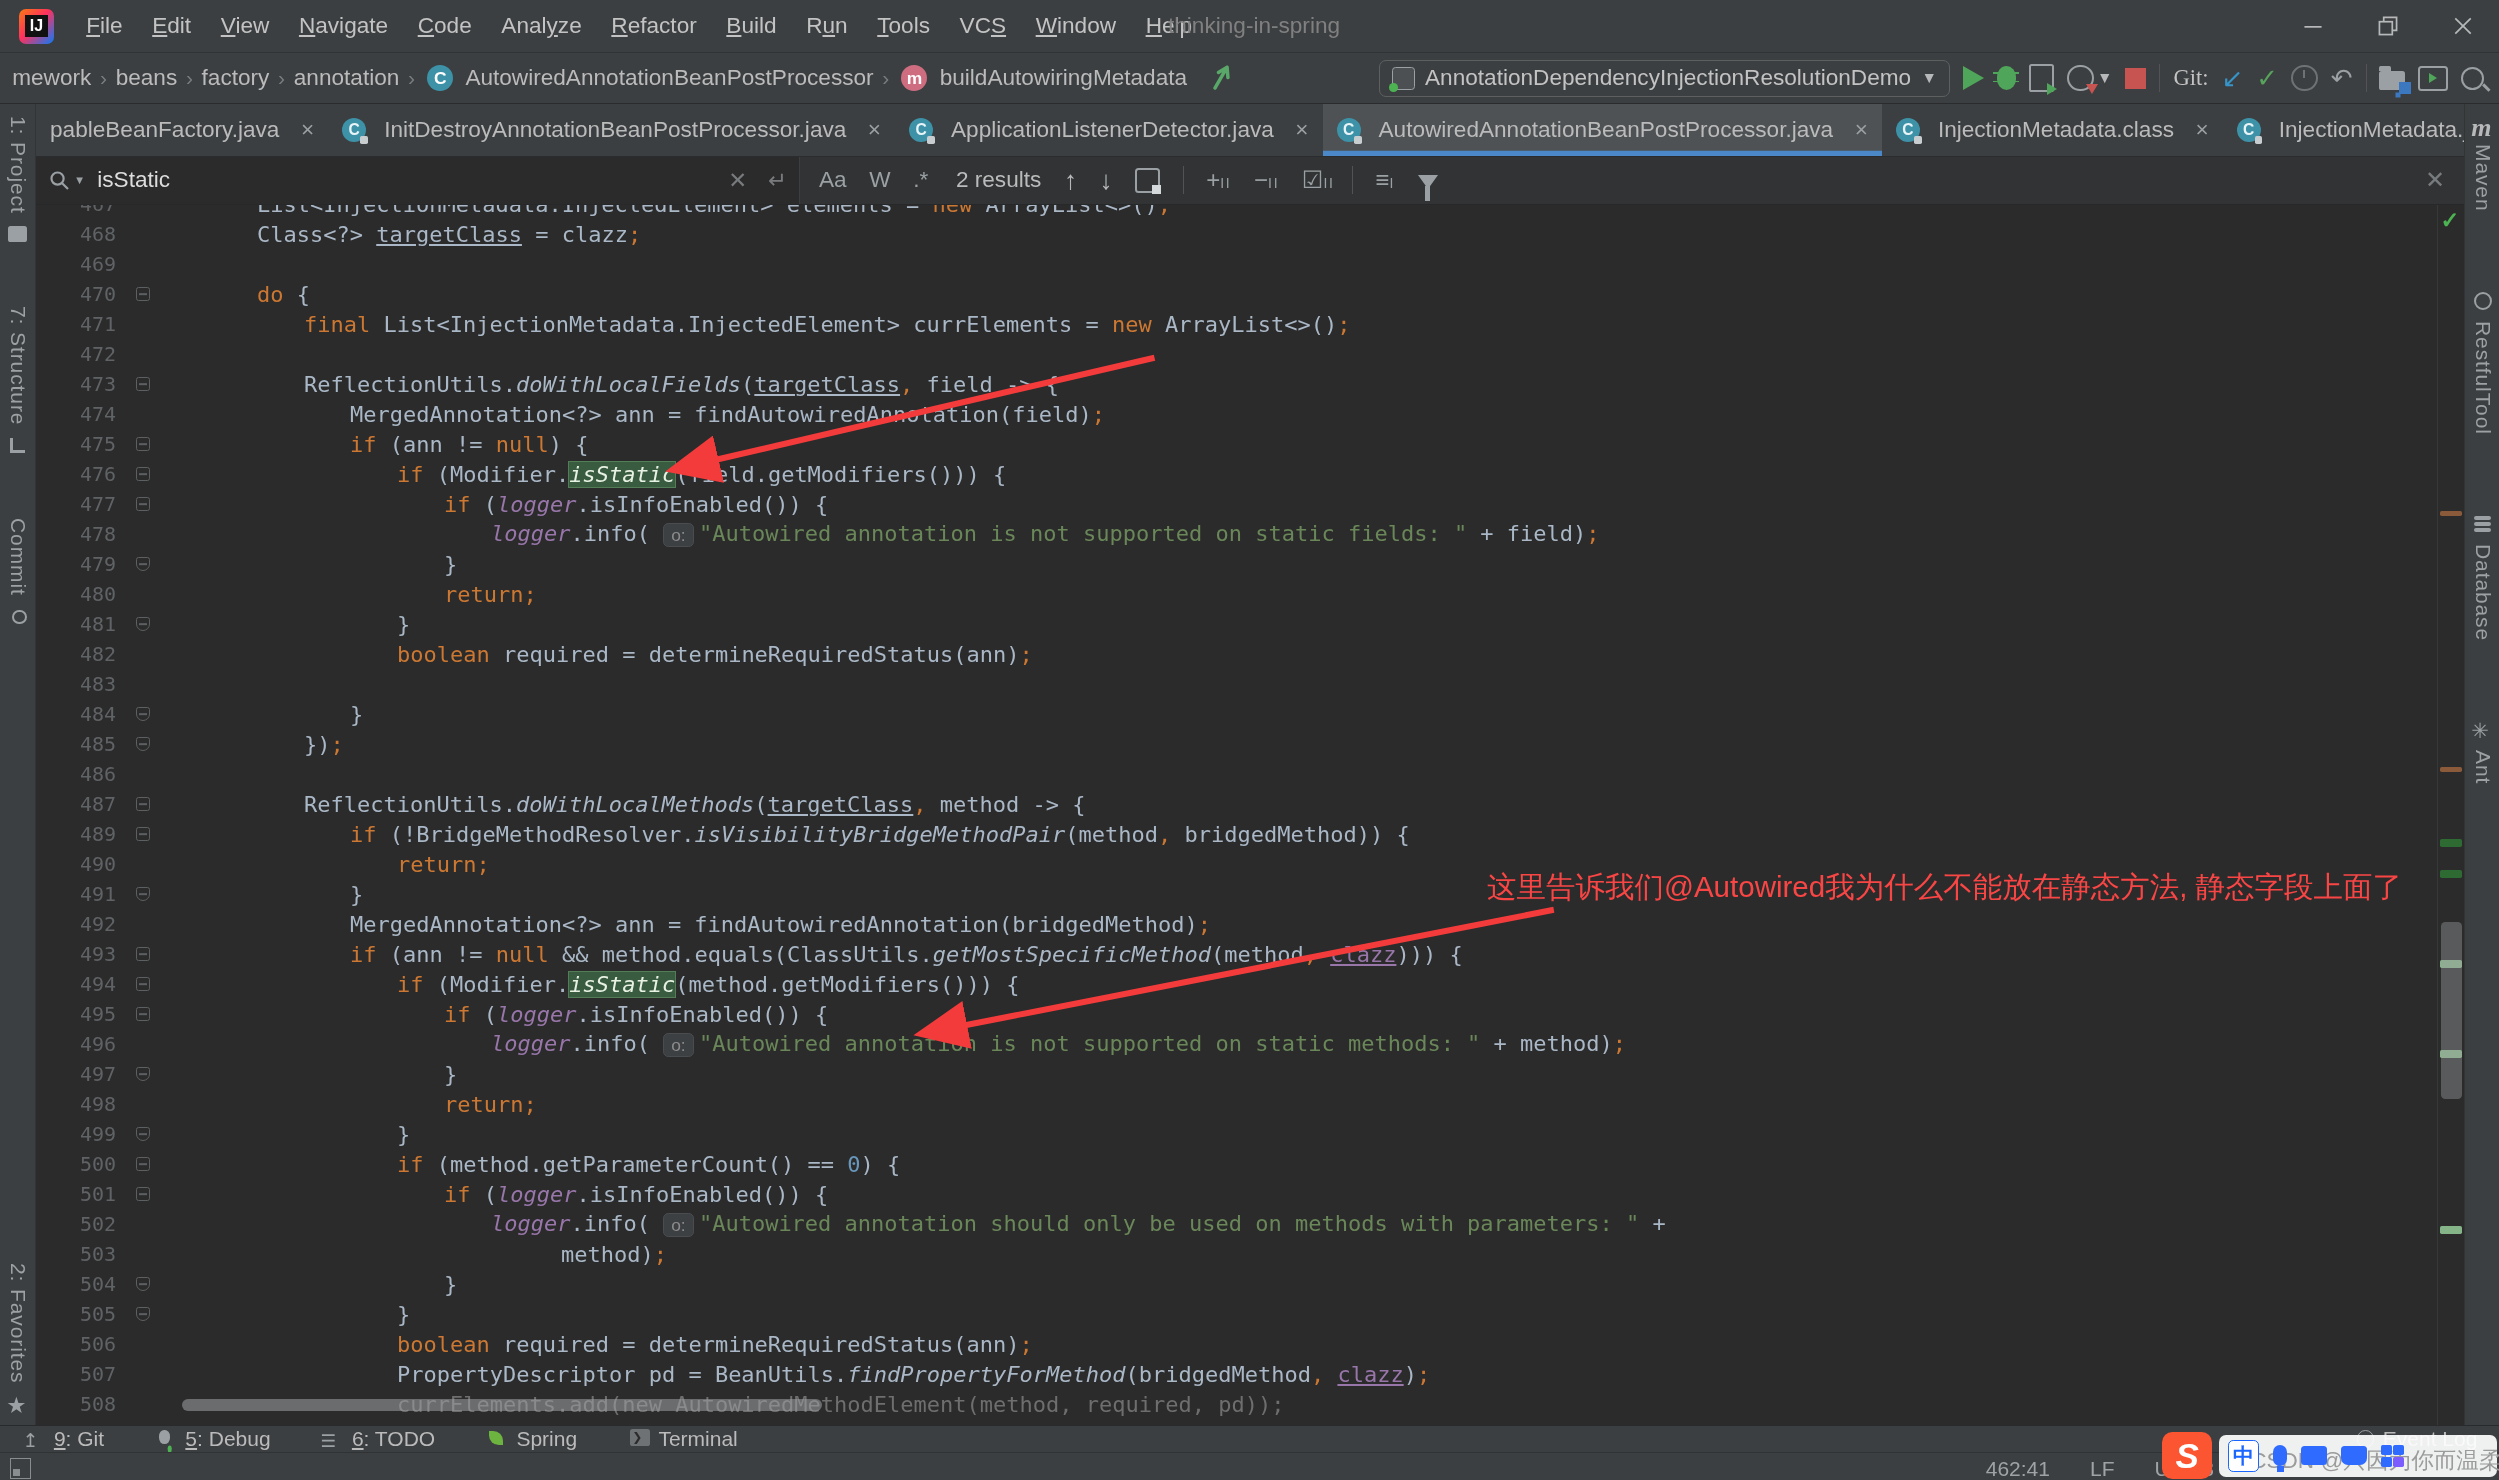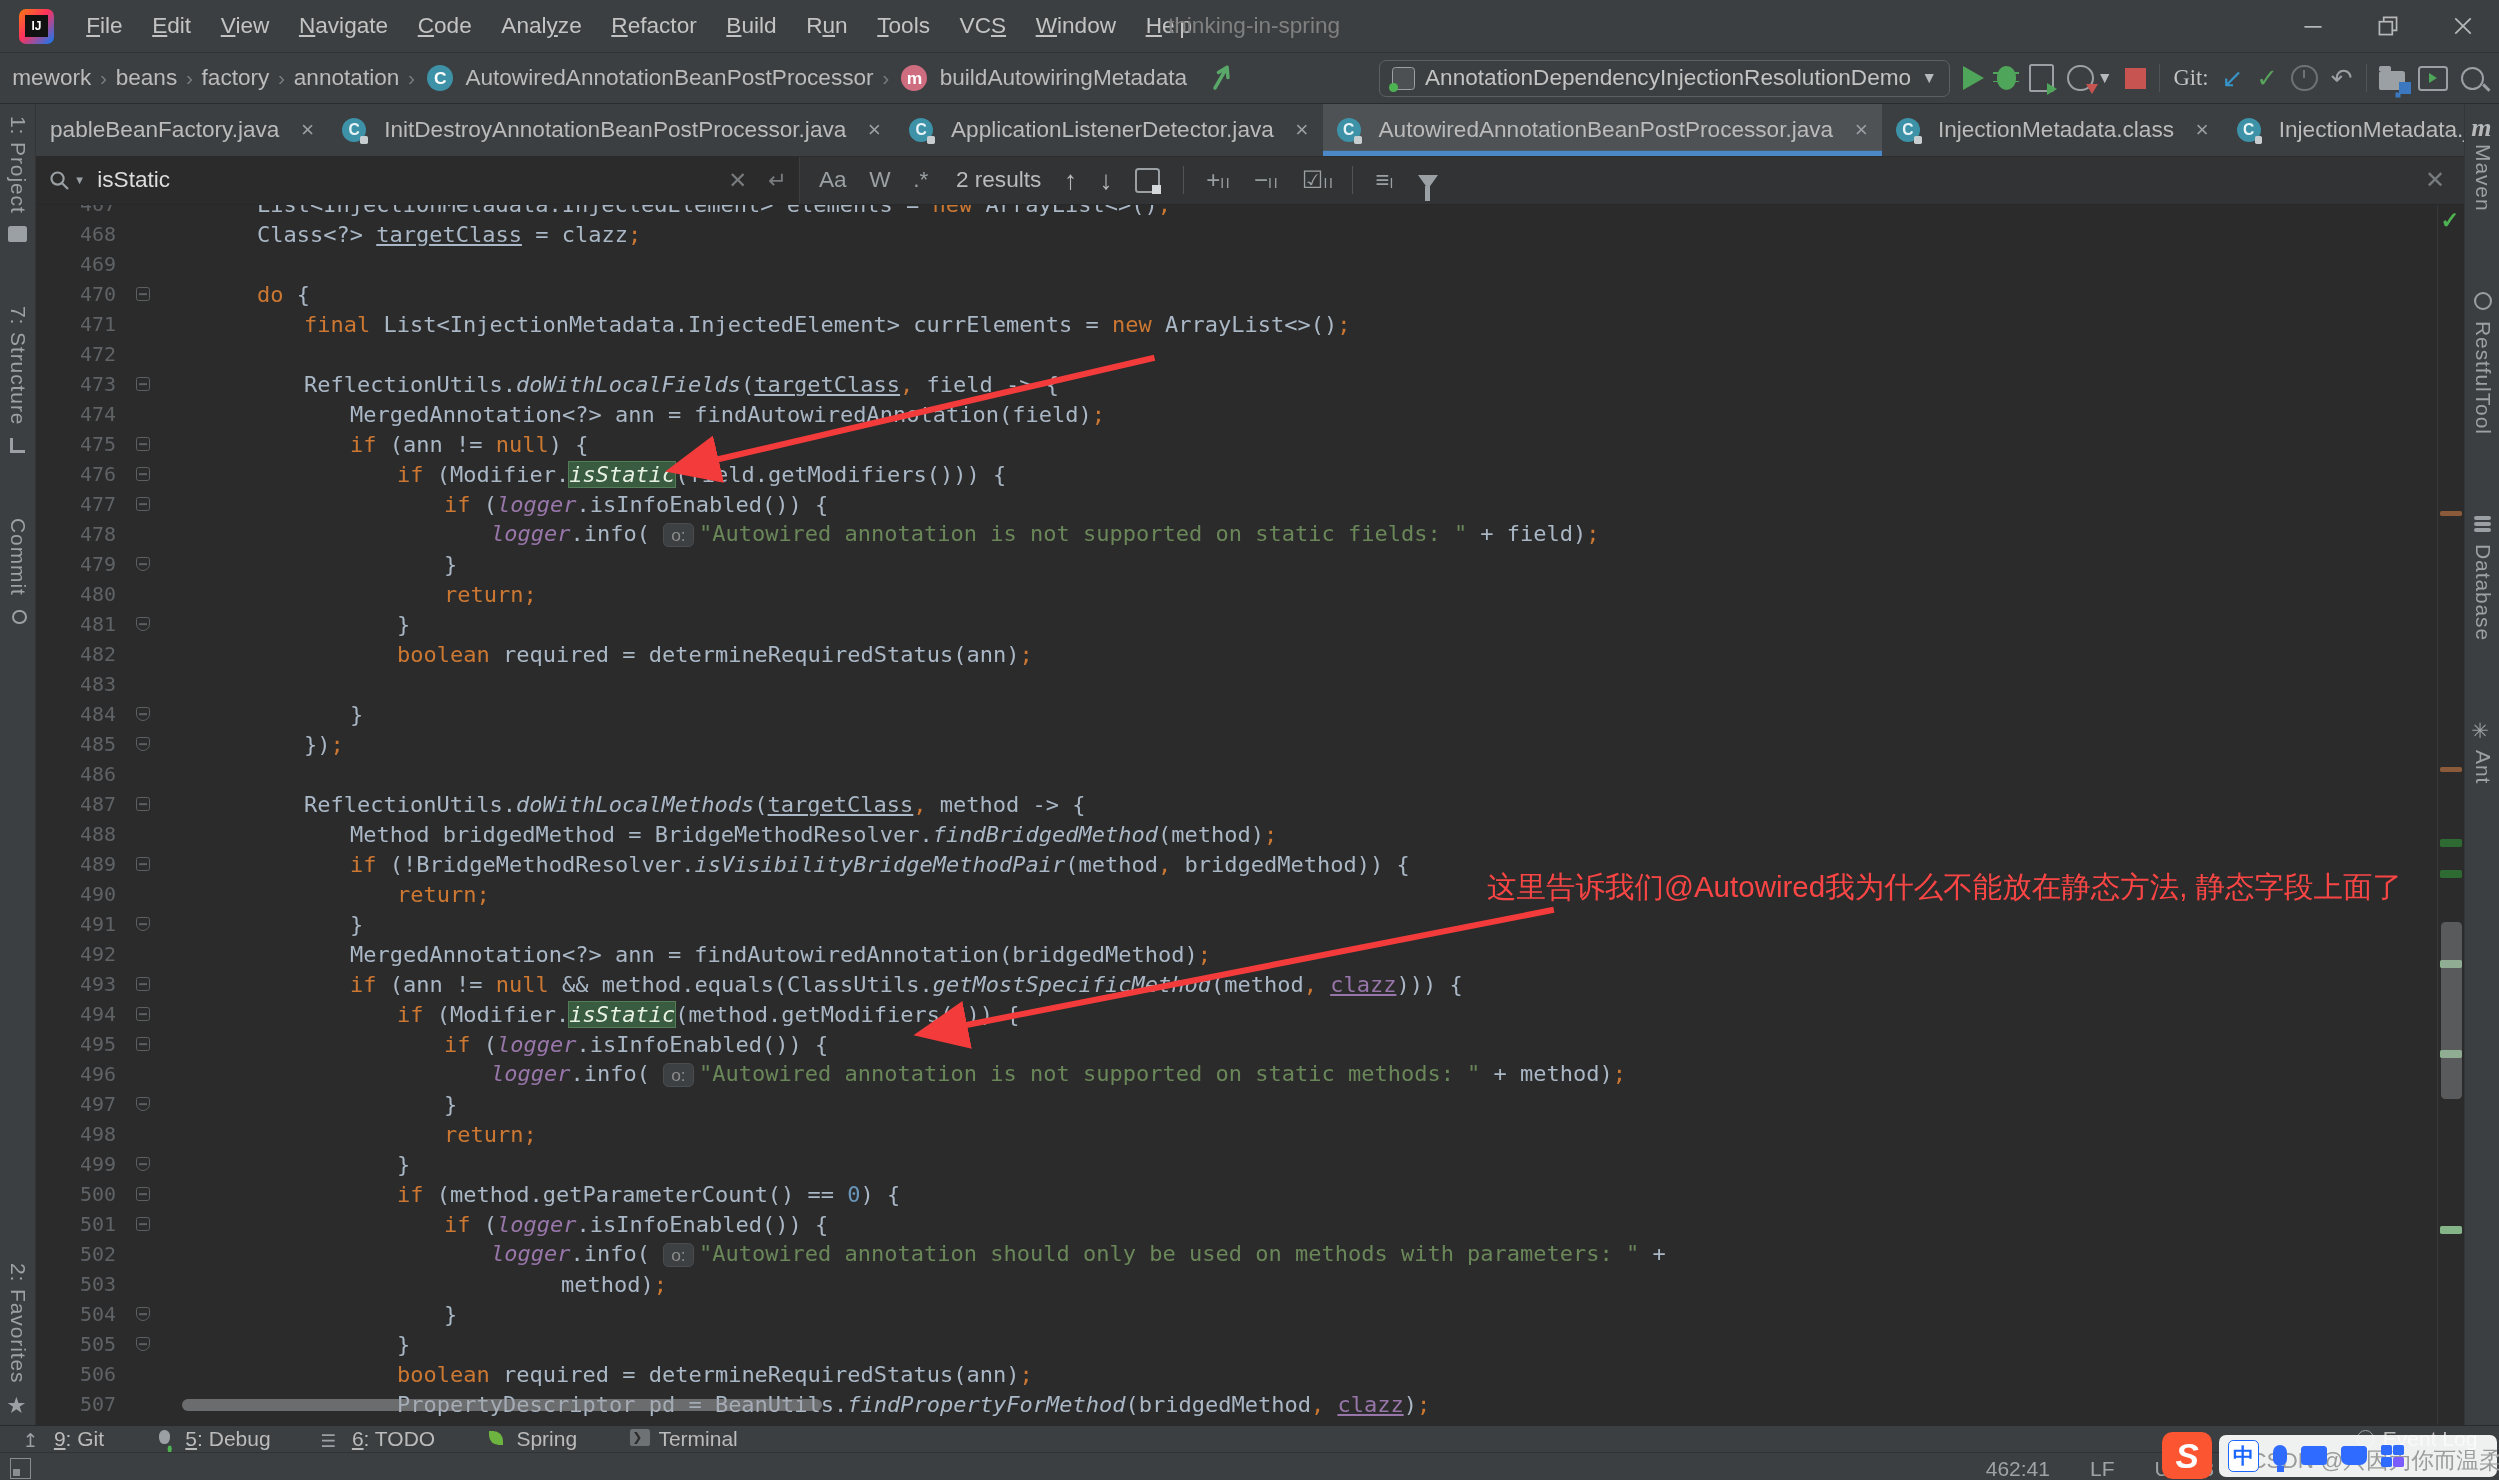--- a/index.html
+++ b/index.html
@@ -3,21 +3,21 @@
 <meta charset="utf-8">
 <style>
   html,body{margin:0;padding:0;}
   body{width:2500px;height:1481px;background:#2b2b2b;font-family:"Liberation Sans",sans-serif;
        color:#bbbbbb;overflow:hidden;position:relative;-webkit-font-smoothing:antialiased;}
   .u{text-decoration:underline;}
   
   .titlebar{height:52px;background:#3c3f41;display:flex;align-items:center;border-bottom:0.9px solid #303233;position:relative;}
   .ij-logo{width:35px;height:35px;margin:0 17.4px 0 19px;border-radius:7px;
            background:linear-gradient(135deg,#f97a12,#fe315d 45%,#087cfa);display:flex;align-items:center;justify-content:center;}
-  .ij-logo .inner{width:22.6px;height:22.6px;background:#111;color:#fff;font-size:12px;font-weight:bold;display:flex;align-items:center;justify-content:center;}
+  .ij-logo .inner{width:22.6px;height:22.6px;background:#111;color:#fff;font-size:16px;font-weight:bold;display:flex;align-items:center;justify-content:center;}
   .menu-item{padding:0 14.8px;font-size:22.6px;color:#c3c3c3;height:52px;line-height:52px;cursor:default;}
   .proj-title{position:absolute;left:1168px;top:0;height:52px;line-height:52px;font-size:22.6px;color:#808080;}
   .win-controls{margin-left:auto;display:flex;height:52px;}
   .win-btn{width:75px;display:flex;align-items:center;justify-content:center;color:#b6b8ba;}
   
   .toolbar{height:50px;background:#3c3f41;display:flex;align-items:center;border-bottom:0.9px solid #292b2c;padding-left:7px;position:relative;}
   .crumb{font-size:22.6px;color:#bbbbbb;margin:0 5.2px;}
   .crumb-sep{color:#7a7d7f;font-size:21px;margin:0 3.5px;}
   .badge{width:26px;height:26px;border-radius:50%;color:#fff;font-size:17.4px;font-weight:bold;
          display:inline-flex;align-items:center;justify-content:center;margin:0 7px 0 8.7px;vertical-align:middle;}
@@ -449,25 +449,20 @@
               <span class="codetext" style="padding-left: 0px;"></span>
             </div>
             <div class="crow">
               <span class="ln">487</span>
               <span class="foldcol">
                 <span class="fold start"></span>
               </span>
               <span class="codetext" style="padding-left: 141px;"><span class="c-p">ReflectionUtils.</span><span class="c-i">doWithLocalMethods</span><span class="c-p">(</span><span class="c-u">targetClass</span><span class="c-o">,</span><span class="c-p"> method -&gt; {</span></span>
             </div>
             <div class="crow">
-              <span class="ln">488</span>
-              <span class="foldcol"></span>
-              <span class="codetext" style="padding-left: 187px;"><span class="c-p">Method bridgedMethod = BridgeMethodResolver.</span><span class="c-i">findBridgedMethod</span><span class="c-p">(method)</span><span class="c-o">;</span></span>
-            </div>
-            <div class="crow">
               <span class="ln">489</span>
               <span class="foldcol">
                 <span class="fold start"></span>
               </span>
               <span class="codetext" style="padding-left: 187px;"><span class="c-k">if</span><span class="c-p"> (!BridgeMethodResolver.</span><span class="c-i">isVisibilityBridgeMethodPair</span><span class="c-p">(method</span><span class="c-o">,</span><span class="c-p"> bridgedMethod)) {</span></span>
             </div>
             <div class="crow">
               <span class="ln">490</span>
               <span class="foldcol"></span>
               <span class="codetext" style="padding-left: 234px;"><span class="c-k">return</span><span class="c-o">;</span></span>

